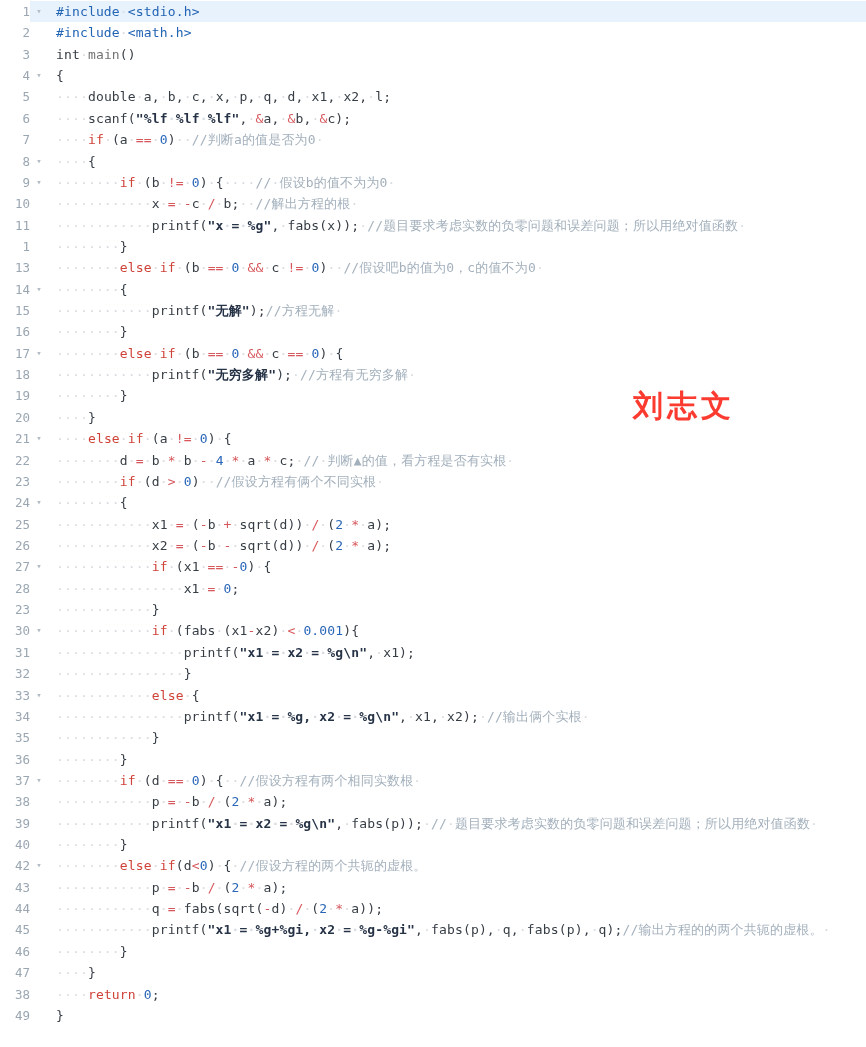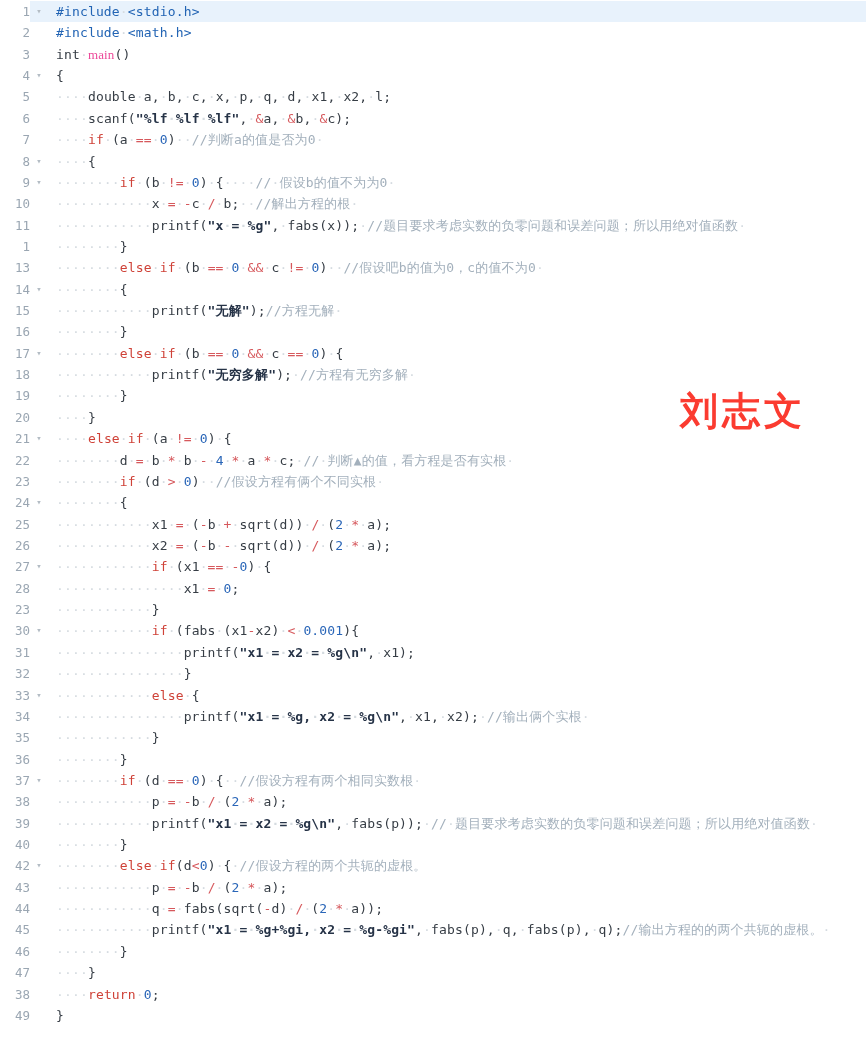--- a/index.html
+++ b/index.html
@@ -20,27 +20,27 @@
     font-size:9px;line-height:21.36px;user-select:none;
   }
   .code{flex:1;color:#363d45;padding-left:8px;letter-spacing:0.15px;}
   .row.active .fold,.row.active .code{background:#e8f2fc;}
   .ws{color:#d5dbe0;}
   .t-p{color:#363d45;}
   .t-k{color:#cf4238;margin-top:9px;}
   .t-o{color:#d6585c;}
   .t-n{color:#2a66b8;}
   .t-i{color:#2264b4;margin-top:24px;}
-  .t-f{color:#ec4899;font-family:Liberation Serif, serif;}
+  .t-f{color:#737373;}
   .t-s{color:#263347;font-weight:bold;}
   .t-c{color:#a3b0bc;margin-top:40px;}
   .watermark{
     position:absolute;left:633px;top:386px;
     font-family:"Liberation Sans","DejaVu Sans",sans-serif;
-    font-size:38px;font-weight:bold;letter-spacing:4px;margin-left:47px;
+    font-size:30px;font-weight:bold;letter-spacing:4px;
   }
 </style>
 </head>
 <body>
 
 <div class="editor">
   <div class="code-lines">
       <div class="row active"><span class="num">1</span><span class="fold">▾</span><span class="code"><span class="t-i">#include<span class="ws">·</span>&lt;stdio.h&gt;</span></span></div>
       <div class="row"><span class="num">2</span><span class="fold"></span><span class="code"><span class="t-i">#include<span class="ws">·</span>&lt;math.h&gt;</span></span></div>
       <div class="row"><span class="num">3</span><span class="fold"></span><span class="code"><span class="t-p">int<span class="ws">·</span></span><span class="t-f">main</span><span class="t-p">()</span></span></div>

